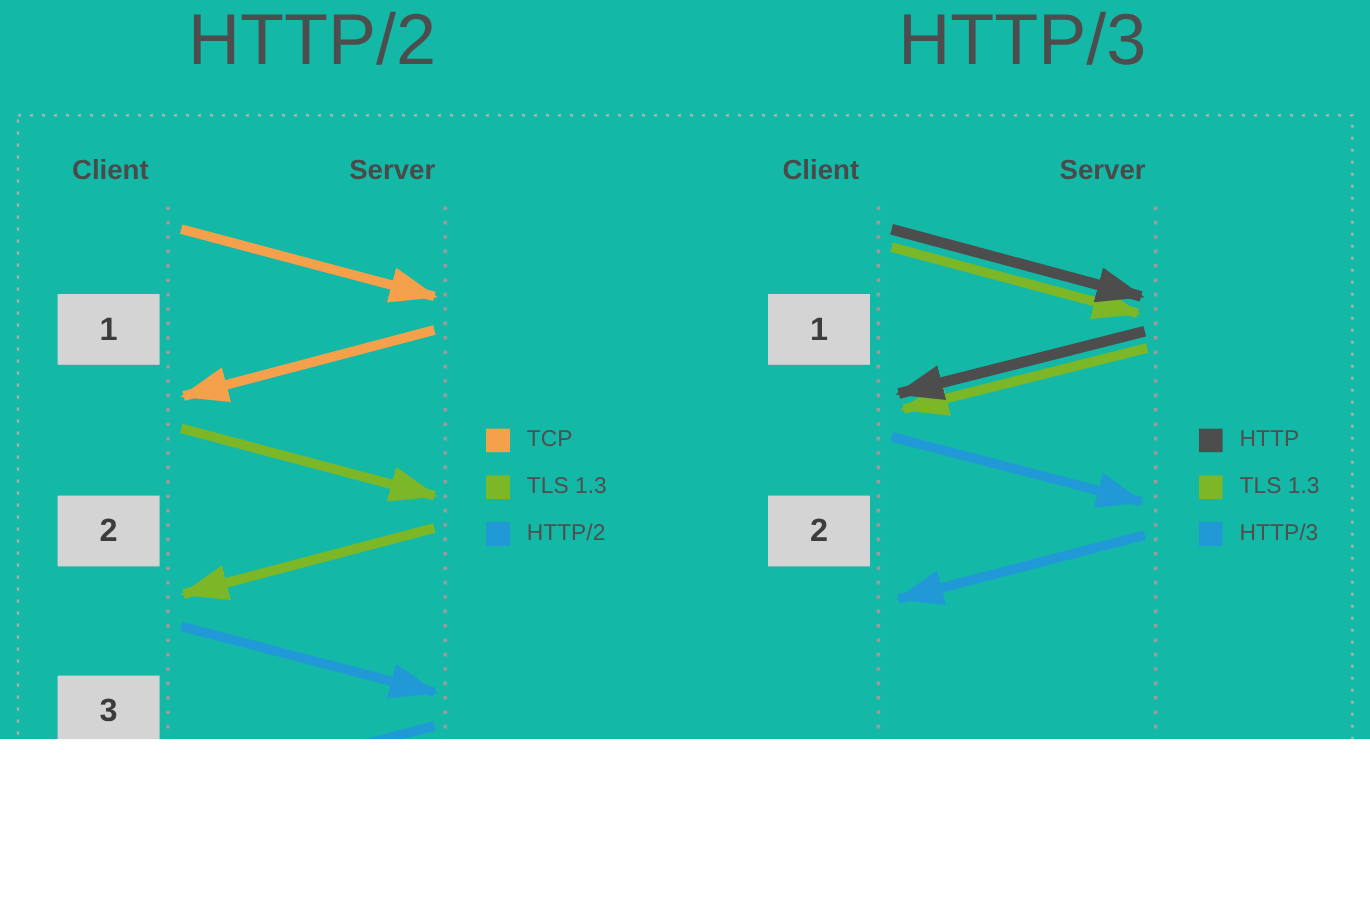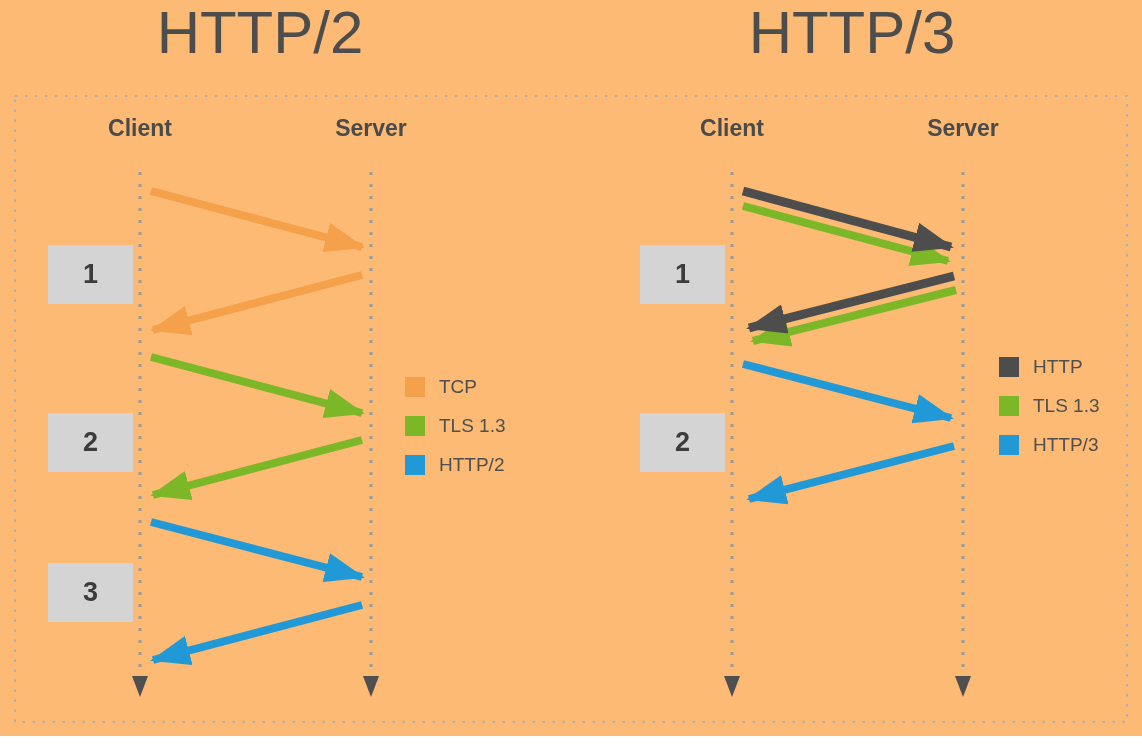--- a/index.html
+++ b/index.html
@@ -1,27 +1,27 @@
 <!DOCTYPE html>
 <html><head>
 <meta charset="utf-8">
 <style>
   html,body{margin:0;padding:0;background:#ffffff;}
   .canvas{
-    position:relative;width:1142px;height:736px;background:#fdba74;
+    position:relative;width:1142px;height:616px;background:#14b8a6;
     font-family:"Liberation Sans",sans-serif;overflow:hidden;
   }
   .title{
     position:absolute;top:0;width:520px;text-align:center;
     font-size:60px;line-height:66px;font-weight:400;color:#4d4d4d;
   }
   .title.left{left:0;}
   .title.right{left:592px;}
   .actor-label{
-    position:absolute;top:115px;width:160px;text-align:center;
+    position:absolute;top:128px;width:160px;
     font-size:23px;font-weight:700;color:#4a4a4a;
   }
   .step-box{
     position:absolute;width:85px;height:59px;background:#d4d4d4;
     display:flex;align-items:center;justify-content:center;
     font-size:27px;font-weight:700;color:#3c3c3c;
   }
   .legend{
     position:absolute;display:flex;flex-direction:column;gap:19px;
   }
@@ -85,21 +85,21 @@
   </svg>
 
   <div>
     <div class="actor-label" style="left:60px;">Client</div>
     <div class="actor-label" style="left:291px;">Server</div>
 
     <div class="step-box" style="left:48px;top:245px;">1</div>
     <div class="step-box" style="left:48px;top:413px;">2</div>
     <div class="step-box" style="left:48px;top:563px;">3</div>
 
-    <div class="legend" style="left:405px;top:377px;">
+    <div class="legend" style="left:405px;top:357px;">
       <div class="legend-item">
         <svg class="swatch" width="20" height="20">
             <rect x="0" y="0" width="20" height="20" fill="#F5A04A"></rect>
           </svg>
         <span class="legend-label">TCP</span>
       </div>
       <div class="legend-item">
         <svg class="swatch" width="20" height="20">
             <rect x="0" y="0" width="20" height="20" fill="#7CB728"></rect>
           </svg>

